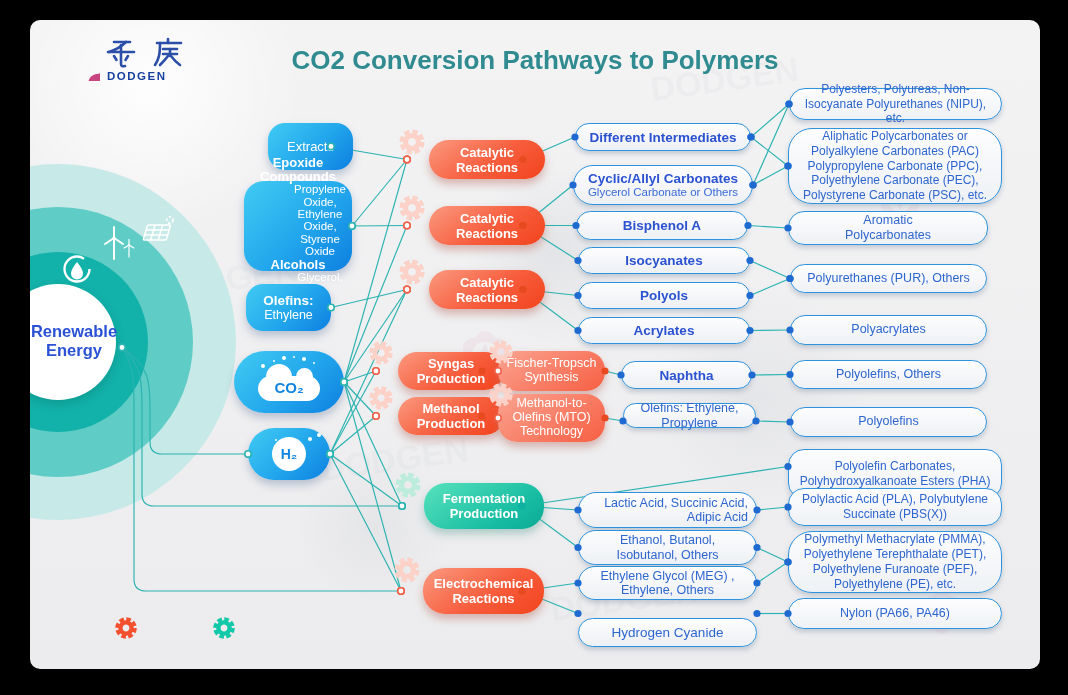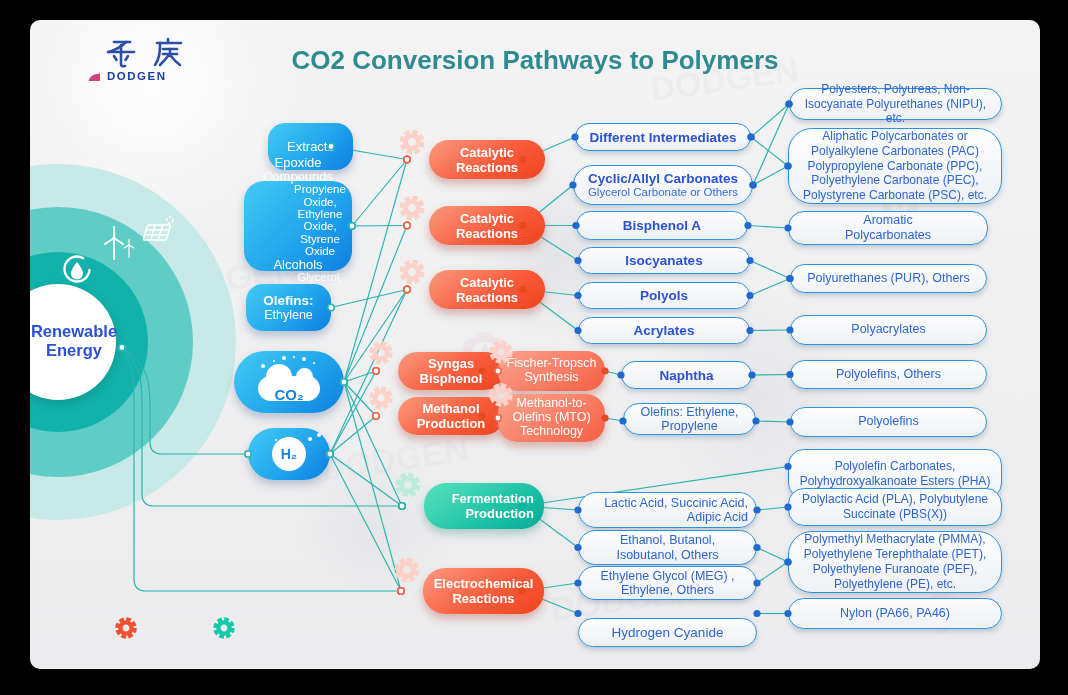--- a/index.html
+++ b/index.html
@@ -30,26 +30,26 @@
   .pill.bold{font-weight:bold;font-size:13.5px;}
   .pill .sub{font-weight:normal;font-size:11.5px;color:#3a6bd8;line-height:1.05;}
   .pill.reg{font-weight:normal;color:#2e66cf;font-size:12.5px;line-height:1.15;}
   .product{background:linear-gradient(#fdfdfe,#eef1f5);border:1.6px solid #2e93de;border-radius:16px;
         color:#2e66cf;font-size:12px;line-height:1.24;box-shadow:0 3px 5px rgba(130,145,165,.4);padding:2px 5px;}
   .product.tall{border-radius:24px;}
   .f13{font-size:13px;margin-left:22px;} .f125{font-size:12.5px;}
   .gear{position:absolute;z-index:12;pointer-events:none;}
   #wires{position:absolute;left:0;top:0;z-index:5;pointer-events:none;}
   #dots{position:absolute;left:0;top:0;z-index:50;pointer-events:none;}
-  .epx-t{font-weight:normal;font-size:13px;line-height:1.04;}
+  .epx-t{font-weight:bold;font-size:13px;line-height:1.04;}
   .epx-s{font-weight:normal;font-size:11.5px;line-height:1.08;margin-left:44px;}
   .cloud{position:absolute;left:24px;top:25px;width:62px;height:25px;background:#fff;border-radius:13px;}
   .cloud:before{content:"";position:absolute;width:26px;height:26px;border-radius:50%;background:#fff;top:-12px;left:8px;}
   .cloud:after{content:"";position:absolute;width:17px;height:17px;border-radius:50%;background:#fff;top:-8px;right:7px;}
-  .cloud span{position:absolute;left:0;right:0;top:10px;color:#1385e0;font-weight:bold;font-size:15px;z-index:2;text-align:center;}
+  .cloud span{position:absolute;left:0;right:0;top:3px;color:#1385e0;font-weight:bold;font-size:15px;z-index:2;text-align:center;}
   .specks{position:absolute;width:4px;height:4px;border-radius:50%;background:#fff;
     box-shadow:11px -5px 0 -1px #fff,21px -8px 0 0 #fff,31px -9px 0 -1px #fff,41px -7px 0 0 #fff,51px -3px 0 -1px #fff;}
   .h2circle{width:34px;height:34px;border-radius:50%;background:#fff;color:#1385e0;font-weight:bold;font-size:14px;
     display:flex;align-items:center;justify-content:center;}
   .h2dots{position:absolute;top:9px;right:18px;width:4px;height:4px;border-radius:50%;background:#fff;
     box-shadow:9px -4px 0 0 #fff,-34px 1px 0 -1px #fff;}
   #re-label{position:absolute;left:-12px;top:302px;width:112px;text-align:center;color:#2b52d4;
     font-weight:bold;font-size:16.5px;line-height:1.15;z-index:10;}
   #title{position:absolute;left:0;right:0;top:25px;text-align:center;color:#2f8b90;font-weight:bold;font-size:26px;z-index:10;}
   #logo{position:absolute;left:24px;top:15px;z-index:10;display:flex;}
@@ -191,32 +191,32 @@
   <div class="node redbox f13" style="left:377px;top:120px;width:116px;height:39px;">
         <span style="width:80px">Catalytic Reactions</span>
       </div>
   <div class="node redbox f13" style="left:377px;top:186px;width:116px;height:39px;">
         <span style="width:80px">Catalytic Reactions</span>
       </div>
   <div class="node redbox f13" style="left:377px;top:250px;width:116px;height:39px;">
         <span style="width:80px">Catalytic Reactions</span>
       </div>
   <div class="node redbox f13" style="left:346px;top:332px;width:106px;height:38px;">
-        <span style="width:84px">Syngas Bisphenol</span>
+        <span style="width:84px">Syngas Production</span>
       </div>
   <div class="node redbox f13" style="left:346px;top:377px;width:106px;height:38px;">
         <span style="width:84px">Methanol Production</span>
       </div>
   <div class="node redbox light f125" style="left:468px;top:331px;width:107px;height:40px;border-radius:19px;line-height:1.1;">
         <span style="width:98px">Fischer-Tropsch Synthesis</span>
       </div>
   <div class="node redbox light f125" style="left:468px;top:374px;width:107px;height:48px;border-radius:19px;line-height:1.1;">
         <span style="width:92px">Methanol-to-Olefins (MTO) Technology</span>
       </div>
-  <div class="node tealbox f13" style="left:372px;top:463px;width:120px;height:46px;text-align:right;">
+  <div class="node tealbox f13" style="left:372px;top:463px;width:120px;height:46px;">
         <span style="width:100px">Fermentation Production</span>
       </div>
   <div class="node redbox f13" style="left:371px;top:548px;width:121px;height:46px;border-radius:22px;">
         <span style="width:112px">Electrochemical Reactions</span>
       </div>
 
   <svg class="gear" style="left:368px;top:108px;color:#fcd2c8" width="28" height="28">
         <use href="#gearsym"></use>
       </svg>
   <svg class="gear" style="left:368px;top:174px;color:#fcd2c8" width="28" height="28">
@@ -265,21 +265,21 @@
       </div>
   <div class="node pill bold" style="left:548px;top:262px;width:172px;height:27px;">
         <span>Polyols</span>
       </div>
   <div class="node pill bold" style="left:548px;top:297px;width:172px;height:27px;">
         <span>Acrylates</span>
       </div>
   <div class="node pill bold" style="left:591px;top:341px;width:131px;height:28px;">
         <span>Naphtha</span>
       </div>
-  <div class="node pill reg" style="left:593px;top:383px;width:133px;height:32px;padding:0 6px;">
+  <div class="node pill reg" style="left:593px;top:383px;width:133px;height:25px;padding:0 6px;">
         <span>Olefins: Ethylene, Propylene</span>
       </div>
   <div class="node pill reg" style="left:548px;top:472px;width:179px;height:36px;padding:0 8px;text-align:right;">
         <span>Lactic Acid, Succinic Acid, Adipic Acid</span>
       </div>
   <div class="node pill reg" style="left:548px;top:510px;width:179px;height:35px;padding:0 14px;">
         <span>Ethanol, Butanol, Isobutanol, Others</span>
       </div>
   <div class="node pill reg" style="left:548px;top:546px;width:179px;height:34px;padding:0 12px;">
         <span>Ethylene Glycol (MEG) , Ethylene, Others</span>

